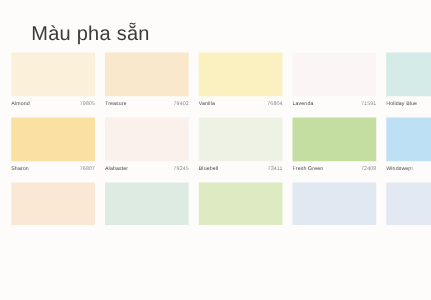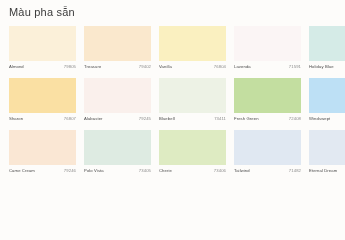--- a/index.html
+++ b/index.html
@@ -10,26 +10,26 @@
     font-family: "Liberation Sans", sans-serif;
     overflow: hidden;
   }
   #page {
     width: 345px; height: 180px;
     background: #fdfcfa;
     position: relative;
     padding: 0;
   }
   #page-title {
-    font-size: 11px;
+    font-size: 16px;
     color: #3b3b3b;
     font-weight: 400;
     letter-spacing: 0.2px;
     padding: 6px 0 0 9px;
-    margin: 0;
+    margin: 16px;
     line-height: 12px;
   }
   .swatch-grid {
     position: absolute;
     top: 26px;
     left: 9px;
     width: 336px;
     display: block;
   }
   .swatch-row {

